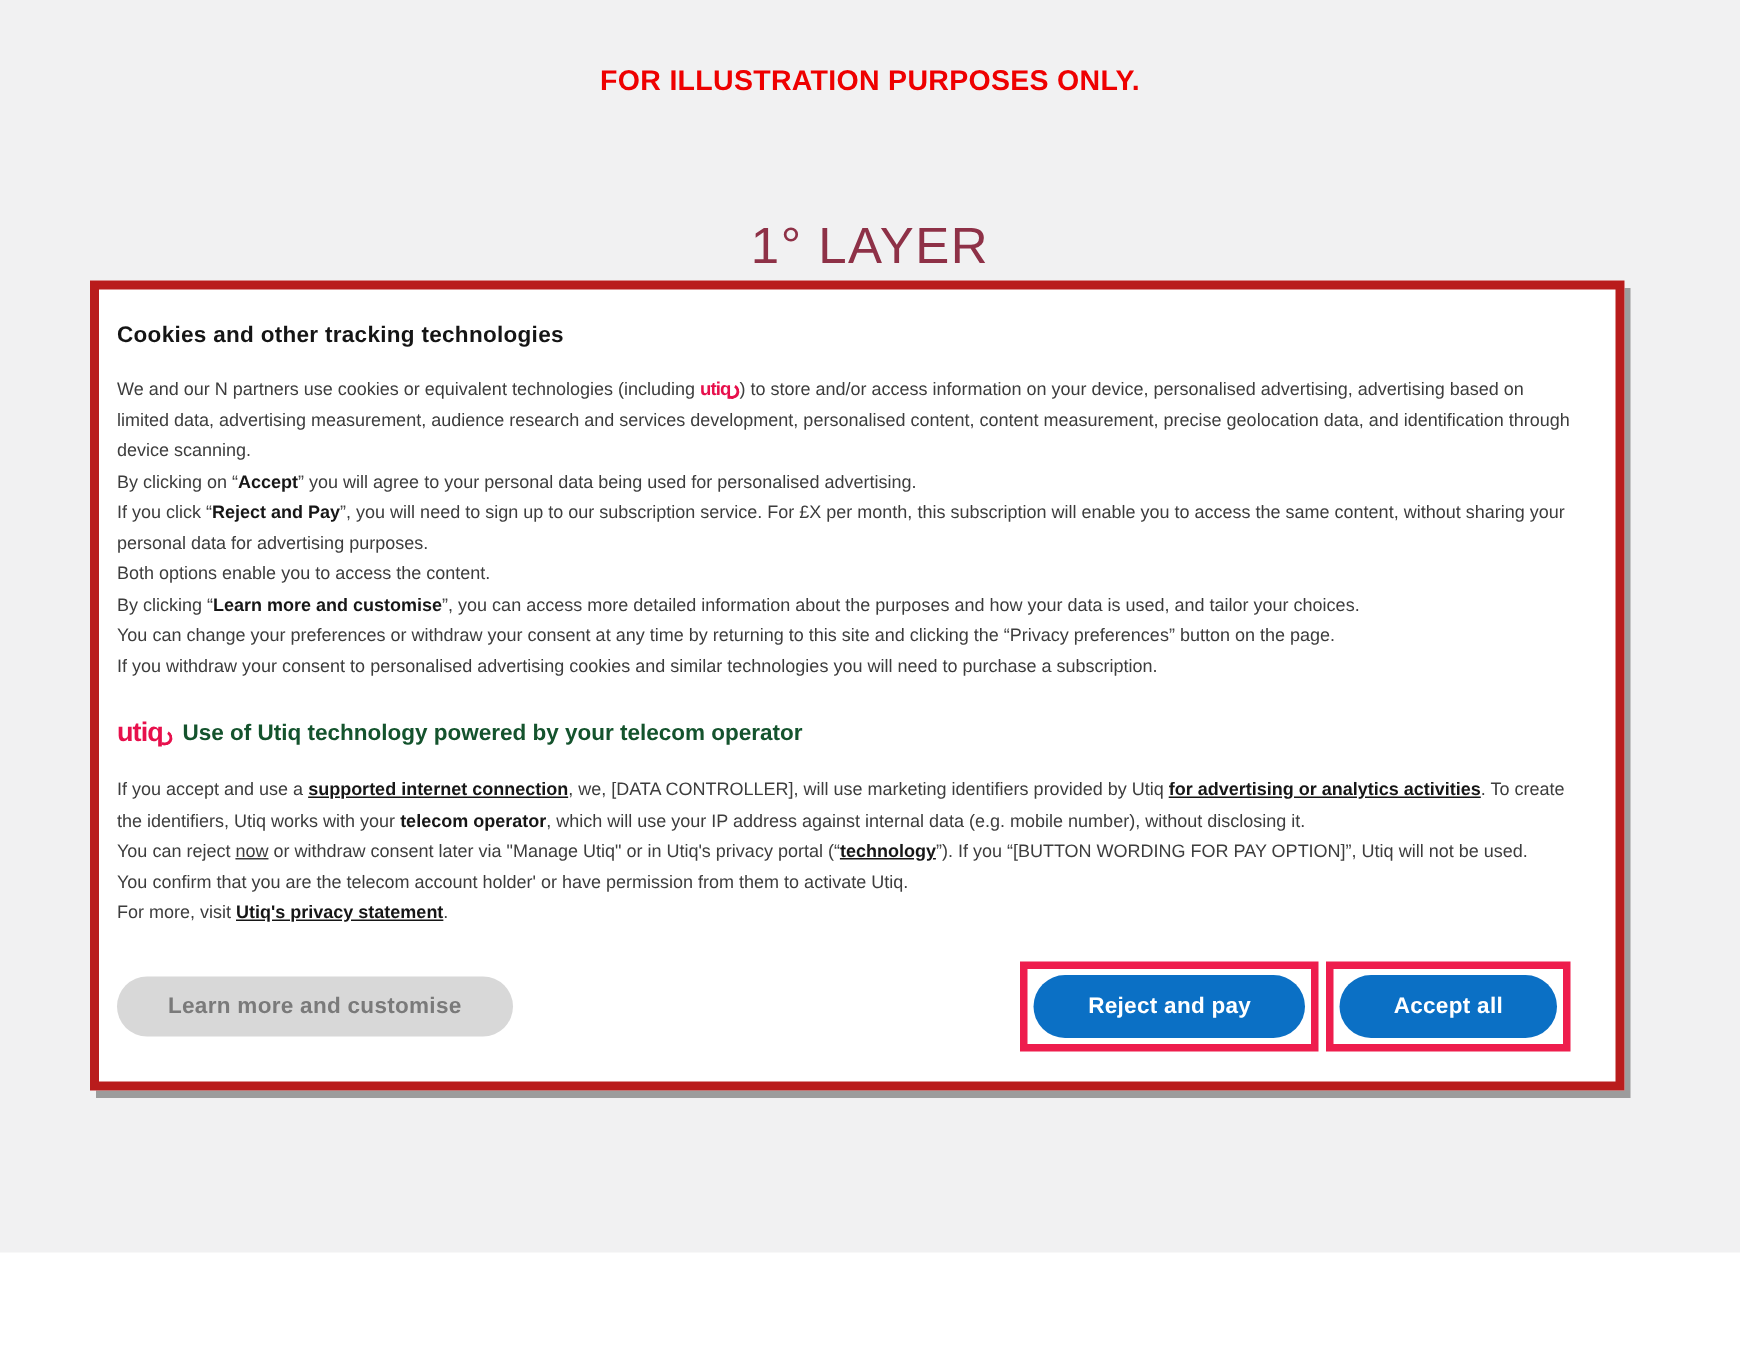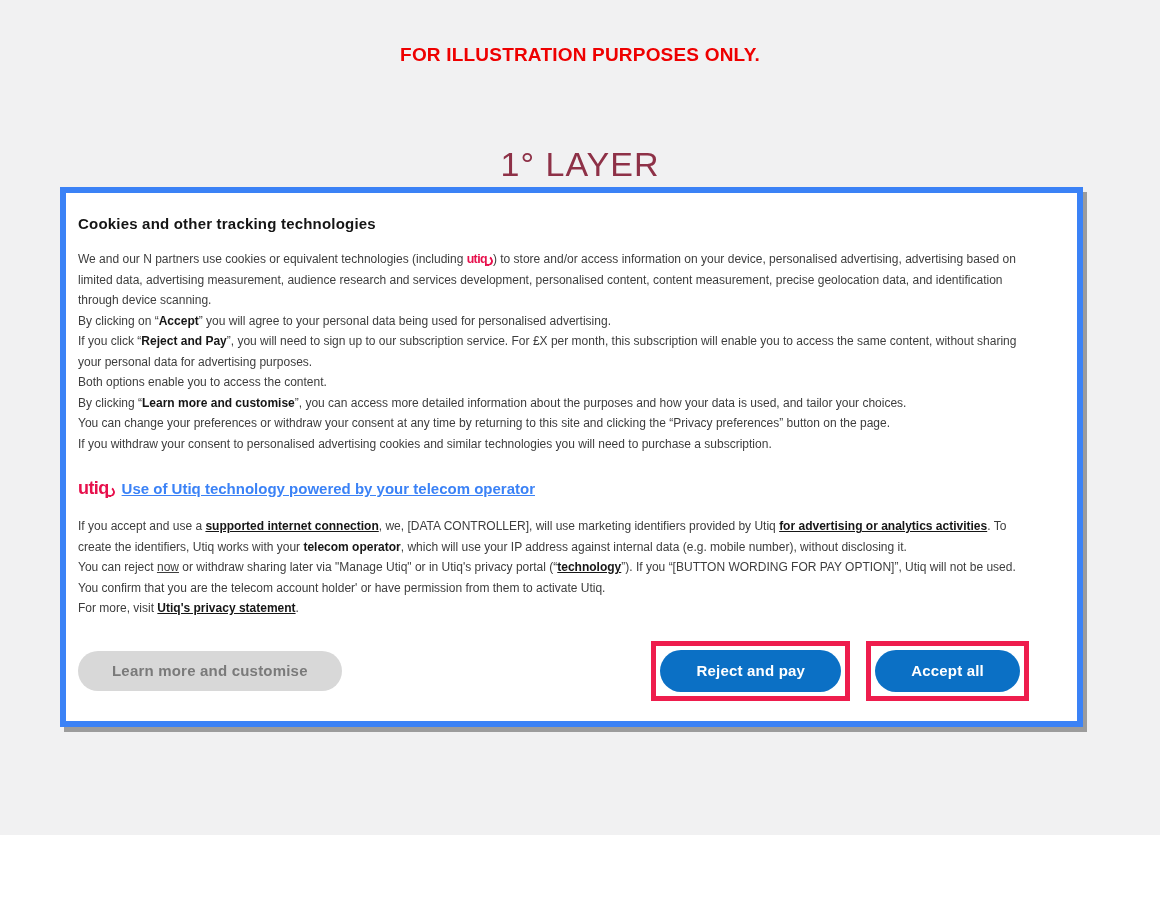--- a/index.html
+++ b/index.html
@@ -10,56 +10,56 @@
   .illustration-note{
     padding-top:44px;text-align:center;color:#ee0000;font-weight:700;
     font-size:19px;letter-spacing:.2px;
   }
   .layer-title{
     margin-top:80px;text-align:center;color:#8e3147;font-size:34px;
     font-weight:400;letter-spacing:1px;line-height:36px;
   }
   .dialog{
     box-sizing:border-box;width:1023px;margin:5px 0 0 60px;background:#ffffff;
-    border:6px solid #3b82f6;box-shadow:4px 5px 0 #9c9c9c;
-    padding:22px 48px 20px 12px;
+    border:6px solid #b91c1c;box-shadow:4px 5px 0 #9c9c9c;
+    padding:22px 30px 20px 12px;
   }
   .dialog-title{font-size:15px;font-weight:700;color:#151515;letter-spacing:.2px;}
   .paragraphs{margin-top:17px;}
   .paragraphs p{margin:0;font-size:12px;line-height:20.5px;color:#3d3d3d;}
   .b{font-weight:700;color:#161616;}
   .u{text-decoration:underline;}
   .utiq-logo{
     font-weight:800;color:#e7104c;letter-spacing:-.6px;font-size:1.03em;
     white-space:nowrap;
   }
   .utiq-logo::after{
     content:"";display:inline-block;width:6px;height:6px;border-radius:50%;
     border:2px solid transparent;border-right-color:#e7104c;border-bottom-color:#e7104c;
     transform:rotate(-15deg);margin-left:-4px;vertical-align:-3px;
   }
   .utiq-heading{
     margin-top:24px;display:flex;align-items:center;gap:7px;
   }
   .utiq-heading .utiq-logo{font-size:18px;}
-  .utiq-heading-text{font-size:15px;font-weight:700;color:#3b82f6;text-decoration:underline;}
+  .utiq-heading-text{font-size:15px;font-weight:700;color:#14532d;}
   .button-row{
     margin-top:22px;display:flex;align-items:center;
   }
   .btn{
     font-family:"Liberation Sans",sans-serif;font-size:15px;font-weight:700;
     border:none;border-radius:21px;cursor:pointer;letter-spacing:.2px;
   }
   .btn-gray{
     background:#d8d8d8;color:#7a7a7a;height:40px;padding:0 34px;margin-right:auto;
   }
   .highlight-box{
     border:5px solid #ee1d4d;padding:4px;display:inline-flex;background:#ffffff;
   }
-  .highlight-box + .highlight-box{margin-left:16px;}
+  .highlight-box + .highlight-box{margin-left:5px;}
   .btn-blue{
     background:#0b70c5;color:#ffffff;height:42px;padding:0 36px;
   }
 </style>
 </head>
 <body>
 
 <div class="page">
 
   <div class="illustration-note">FOR ILLUSTRATION PURPOSES ONLY.</div>
@@ -80,21 +80,21 @@
         <p><span>If you withdraw your consent to personalised advertising cookies and similar technologies you will need to purchase a subscription.</span></p>
       </div>
 
     <div class="utiq-heading">
       <span class="utiq-logo">utiq</span>
       <span class="utiq-heading-text">Use of Utiq technology powered by your telecom operator</span>
     </div>
 
     <div class="paragraphs">
         <p><span>If you accept and use a </span><span class="b u">supported internet connection</span><span>, we, [DATA CONTROLLER], will use marketing identifiers provided by Utiq </span><span class="b u">for advertising or analytics activities</span><span>. To create the identifiers, Utiq works with your </span><span class="b">telecom operator</span><span>, which will use your IP address against internal data (e.g. mobile number), without disclosing it.</span></p>
-        <p><span>You can reject </span><span class="u">now</span><span> or withdraw sharing later via "Manage Utiq" or in Utiq's privacy portal (“</span><span class="b u">technology</span><span>”). If you “[BUTTON WORDING FOR PAY OPTION]”, Utiq will not be used.</span></p>
+        <p><span>You can reject </span><span class="u">now</span><span> or withdraw consent later via "Manage Utiq" or in Utiq's privacy portal (“</span><span class="b u">technology</span><span>”). If you “[BUTTON WORDING FOR PAY OPTION]”, Utiq will not be used.</span></p>
         <p><span>You confirm that you are the telecom account holder' or have permission from them to activate Utiq.</span></p>
         <p><span>For more, visit </span><span class="b u">Utiq's privacy statement</span><span>.</span></p>
       </div>
 
     <div class="button-row">
       <button class="btn btn-gray">Learn more and customise</button>
 
       <div class="highlight-box">
         <button class="btn btn-blue">Reject and pay</button>
       </div>

